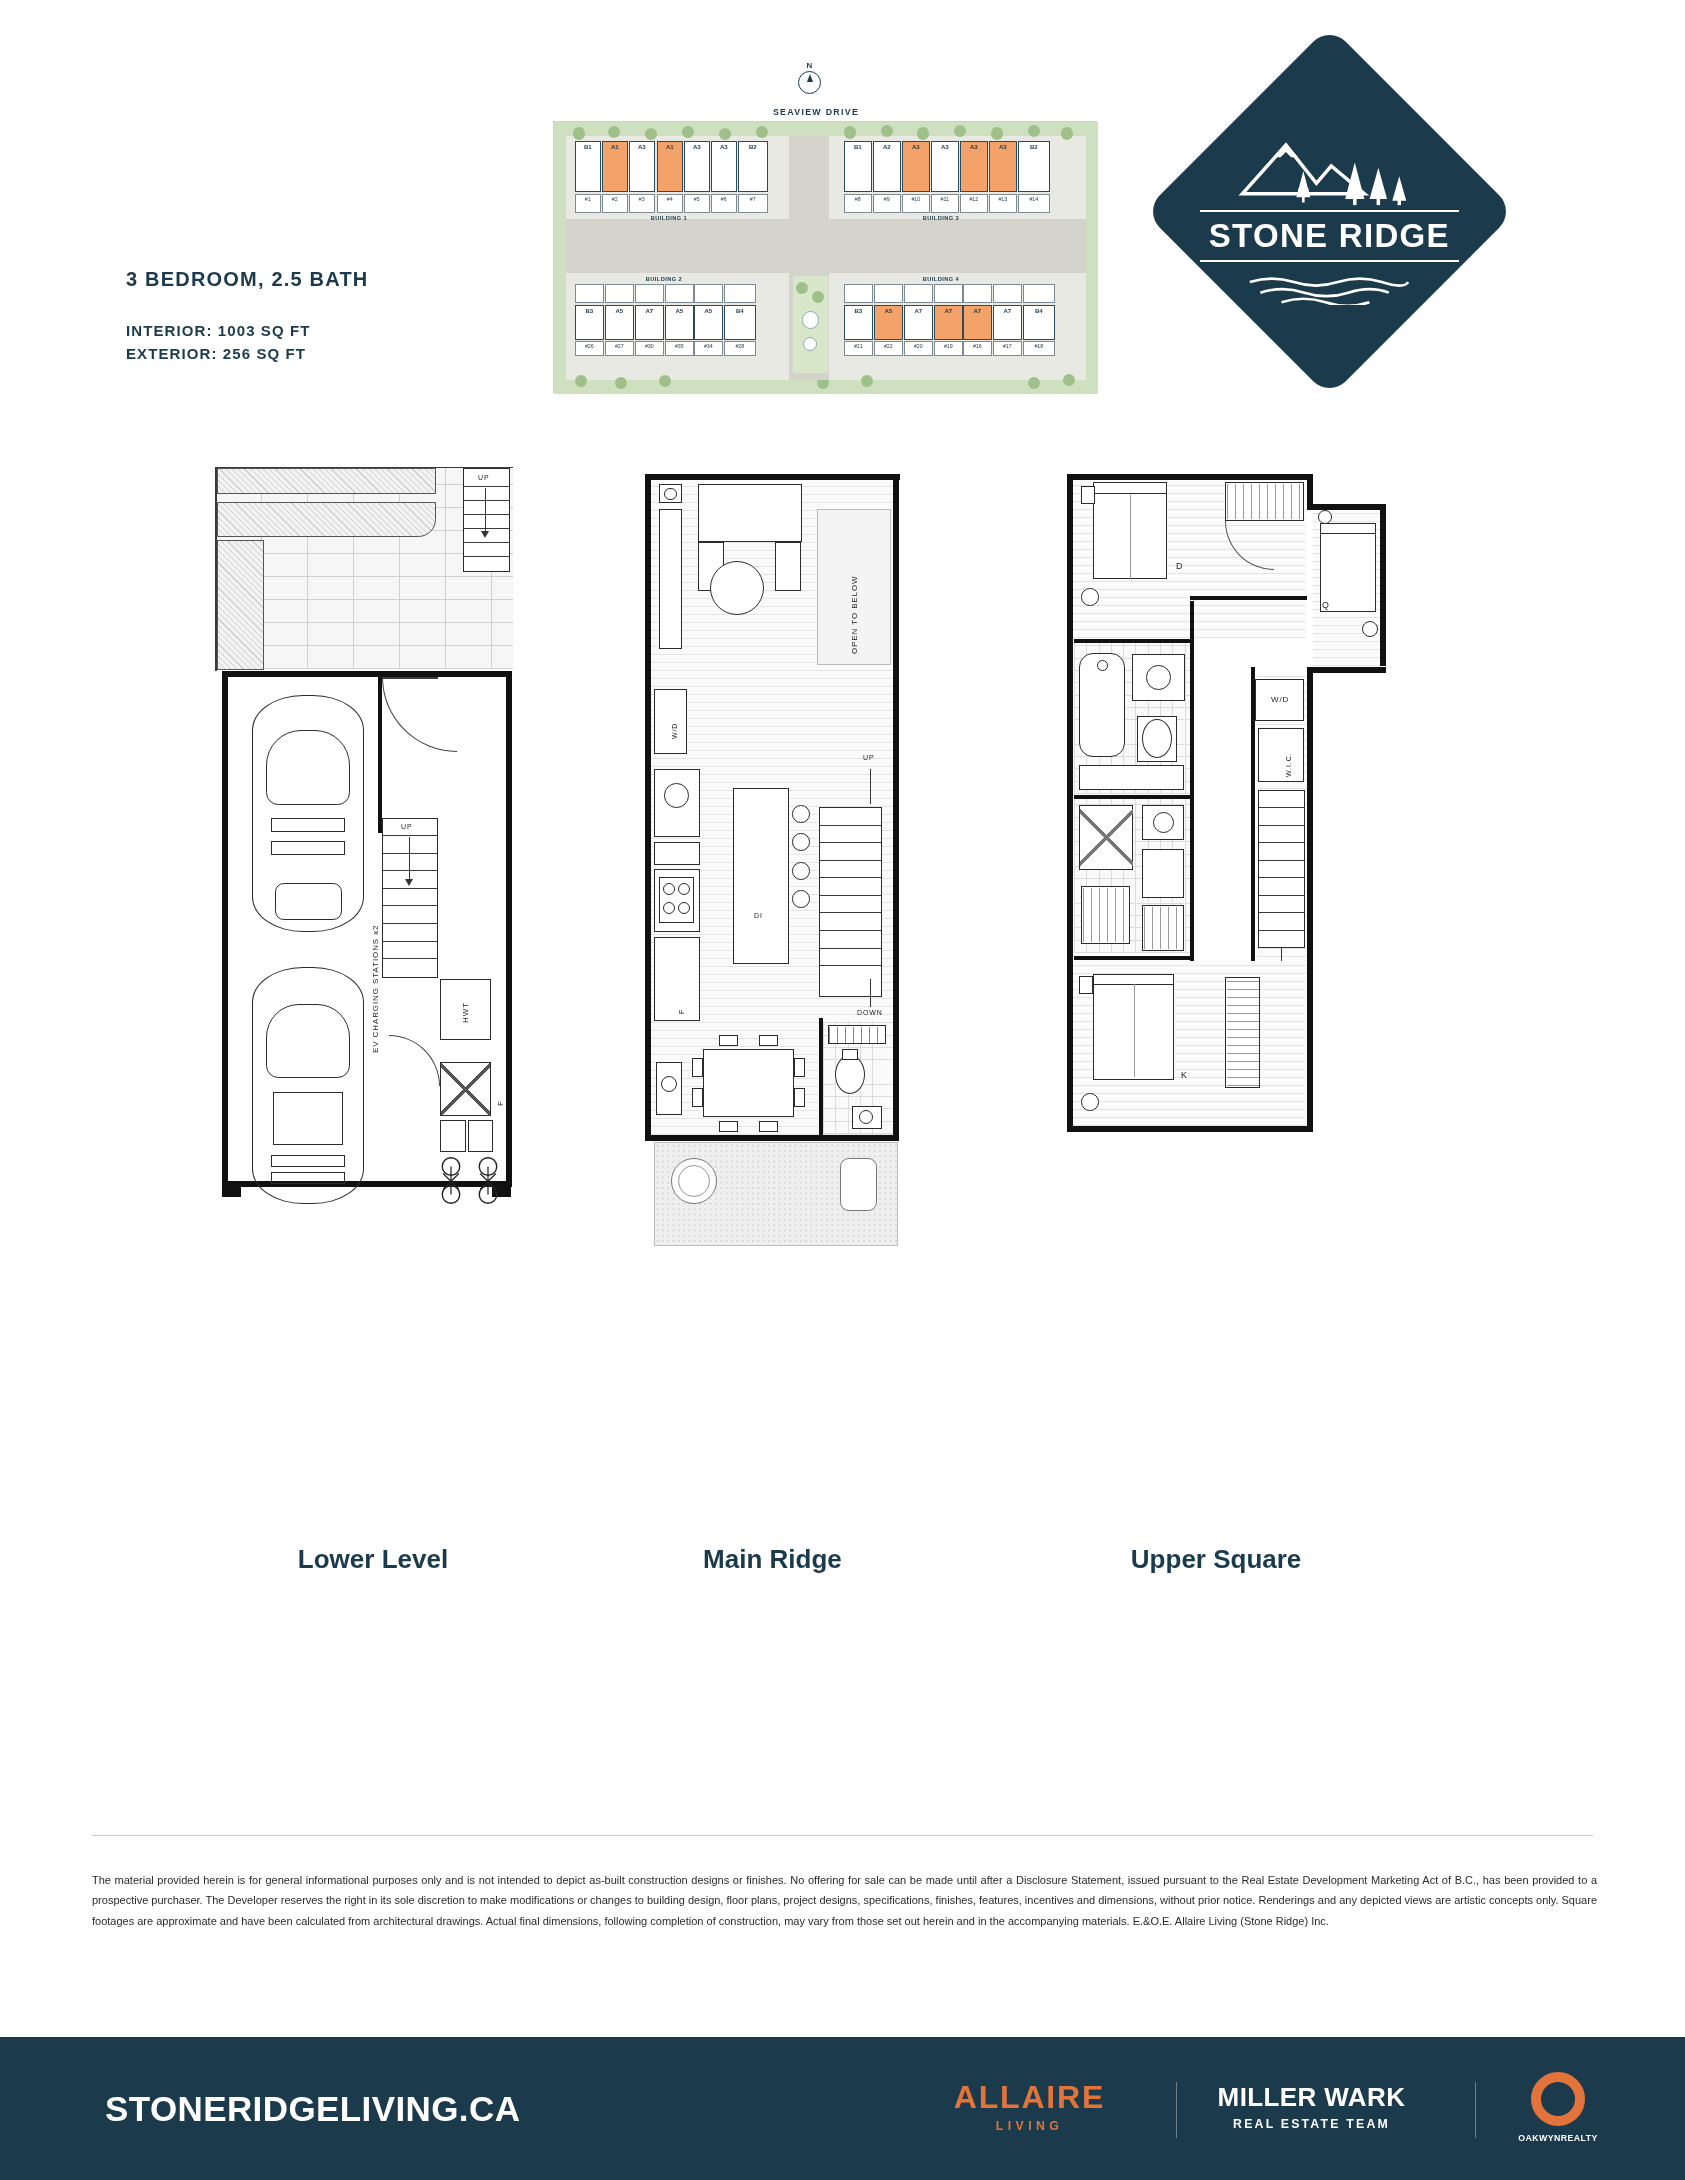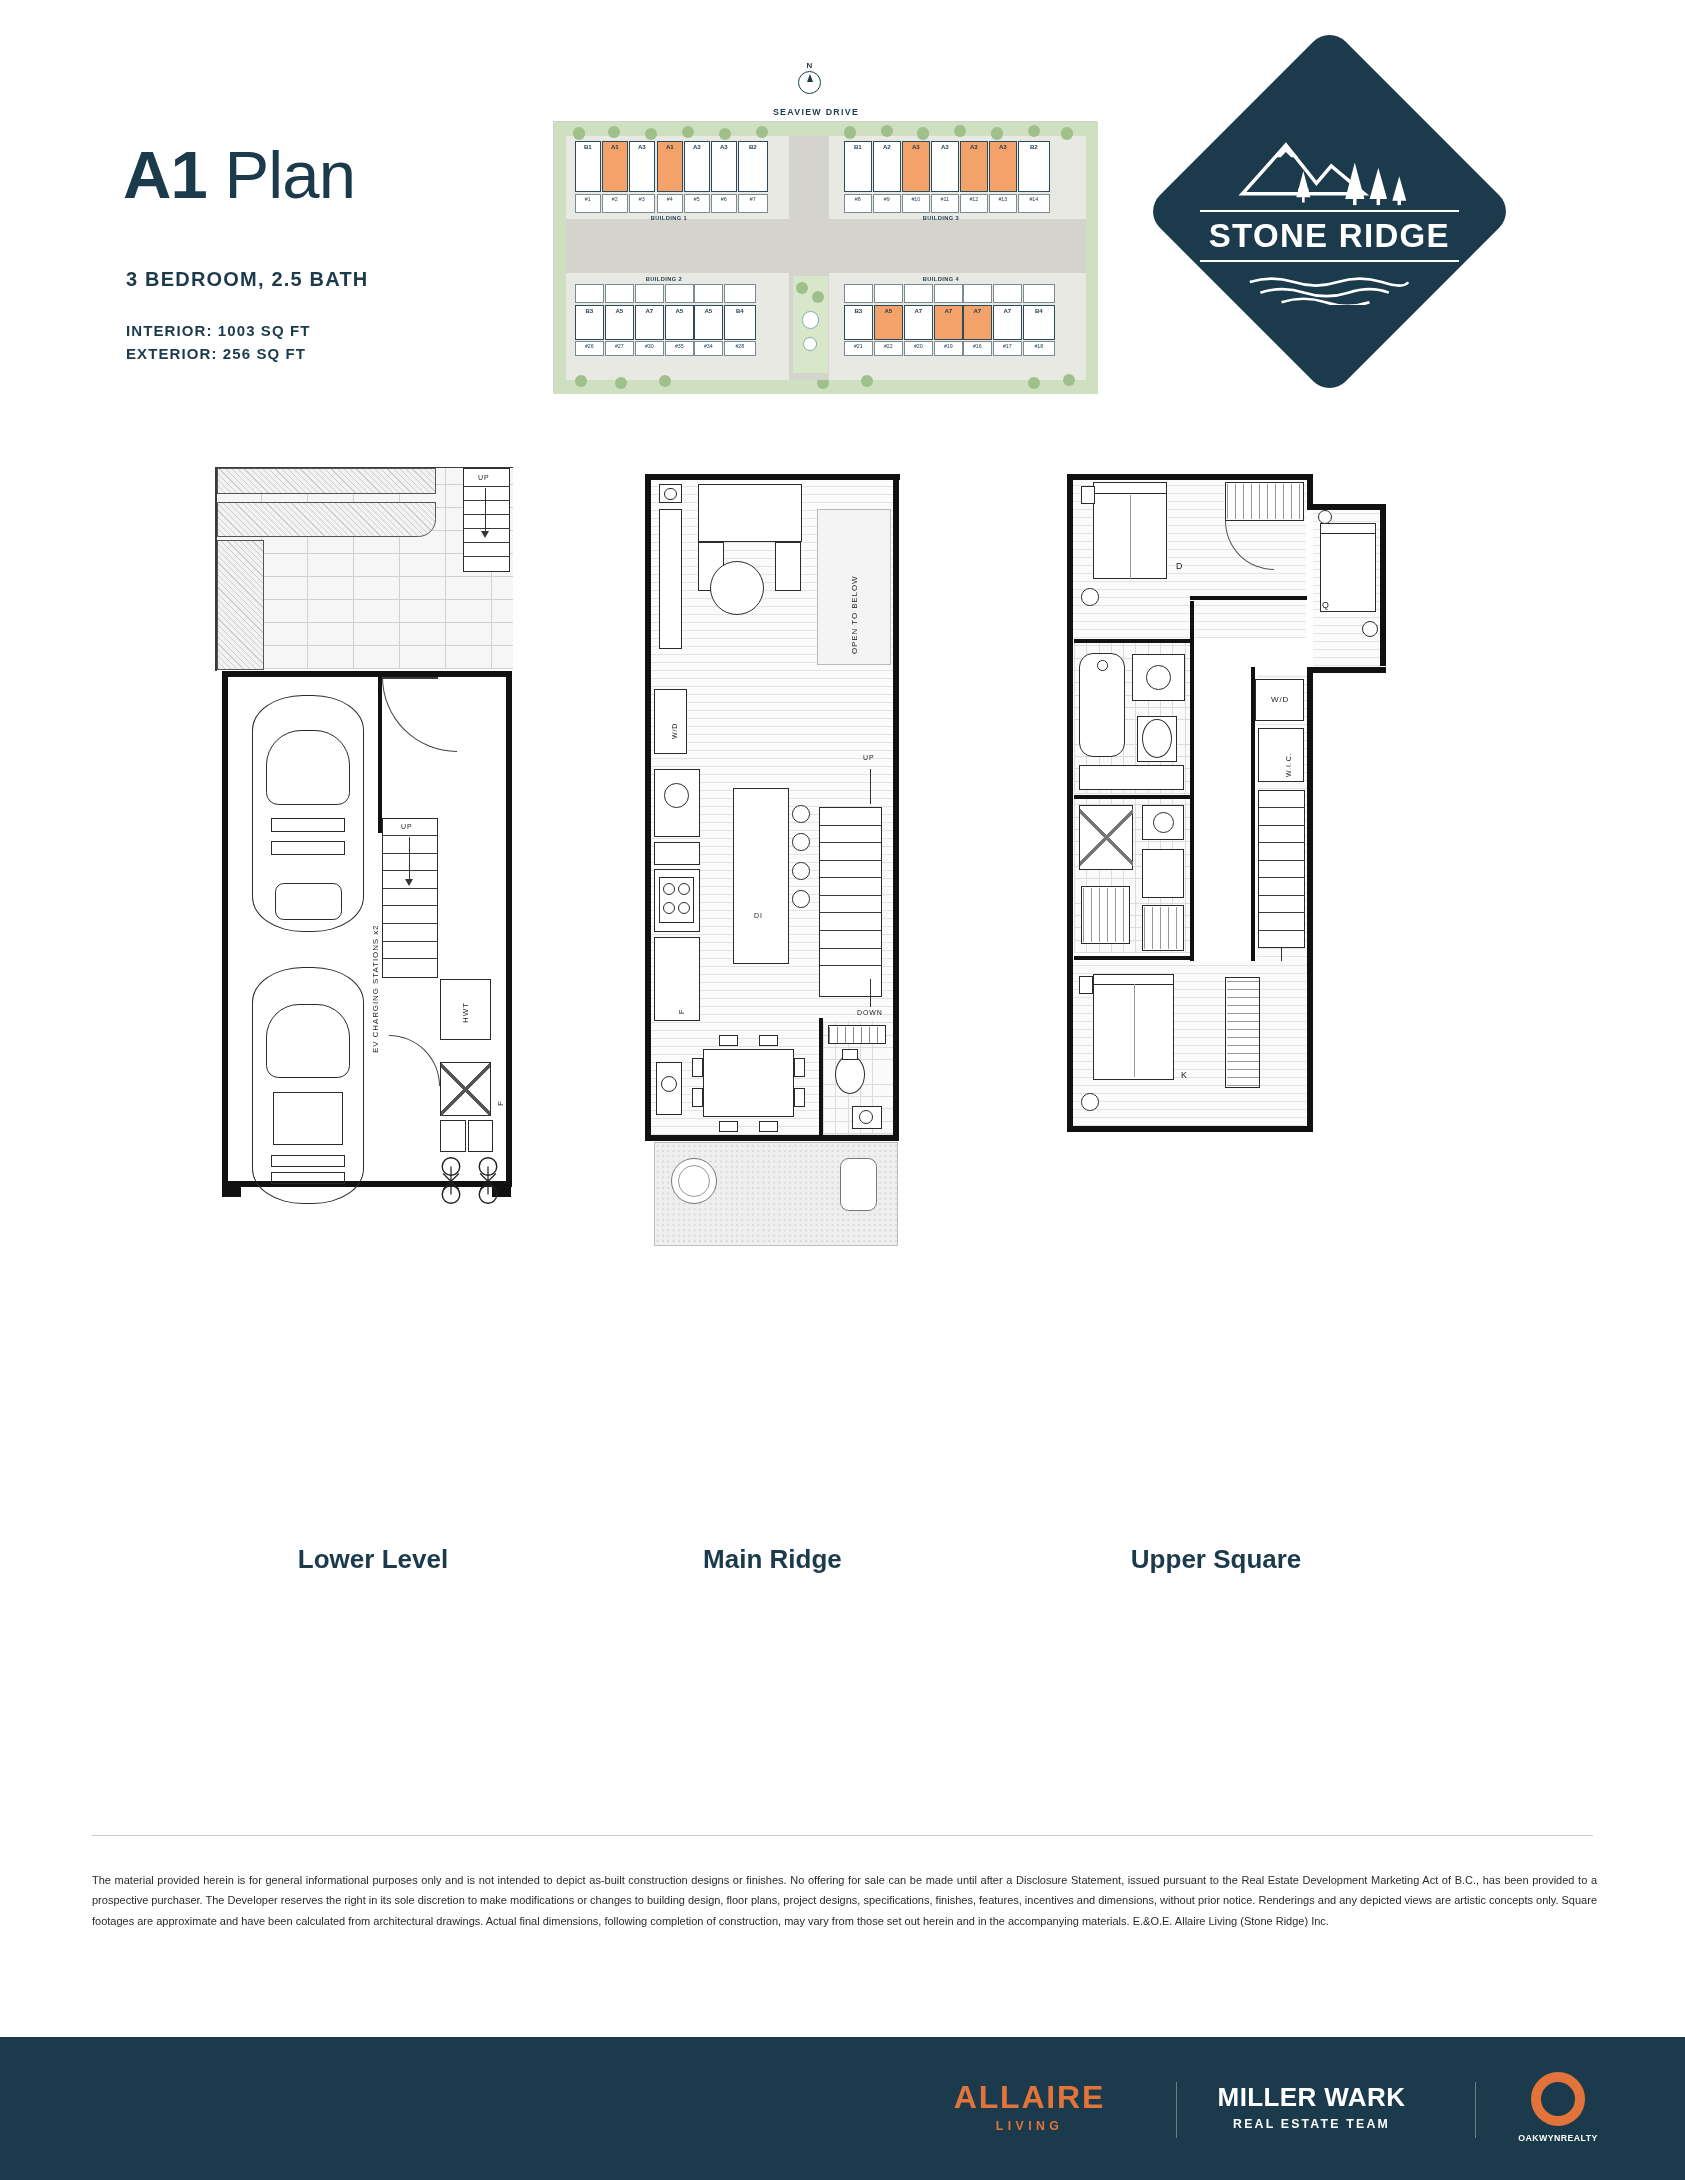--- a/index.html
+++ b/index.html
@@ -162,24 +162,20 @@
     width:54px;height:54px;border-radius:50%;border:10.5px solid #e2743b;margin:0 auto;
   }
   .brand-oak .sub { font-size:8.8px; font-weight:700; color:#ffffff; letter-spacing:0.4px; margin-top:7px; }
   .vsep { position:absolute; background:#ffffff; opacity:.35; }
 </style>
 </head>
 <body>
 
 <div class="page">
 
-  <div class="plan-title">
-    <span>A1</span>
-    <span class="thin">Plan</span>
-  </div>
   <div class="plan-sub">3 BEDROOM, 2.5 BATH</div>
   <div class="plan-spec">
     <div>INTERIOR:  1003 SQ FT</div>
     <div>EXTERIOR:  256 SQ FT</div>
   </div>
 
   <div class="sitemap">
     <div class="compass">
       <div class="n">N</div>
       <div class="ring"></div>
@@ -749,20 +745,21 @@
 
       <div class="lvl-label" style="left:17.6px;top:1088px;width:263px;">Upper Square</div>
     </div>
 
   </div>
 
   <div class="divider"></div>
   <div class="disclaimer">The material provided herein is for general informational purposes only and is not intended to depict as-built construction designs or finishes. No offering for sale can be made until after a Disclosure Statement, issued pursuant to the Real Estate Development Marketing Act of B.C., has been provided to a prospective purchaser. The Developer reserves the right in its sole discretion to make modifications or changes to building design, floor plans, project designs, specifications, finishes, features, incentives and dimensions, without prior notice. Renderings and any depicted views are artistic concepts only. Square footages are approximate and have been calculated from architectural drawings. Actual final dimensions, following completion of construction, may vary from those set out herein and in the accompanying materials. E.&amp;O.E. Allaire Living (Stone Ridge) Inc.</div>
 
   <div class="footer"></div>
+  <div class="footer-url">STONERIDGELIVING.CA</div>
 
   <div class="brand-allaire">
     <div class="main">ALLAIRE</div>
     <div class="sub">LIVING</div>
   </div>
 
   <div class="vsep" style="left:1176px;top:2082px;width:0.9px;height:56px;"></div>
 
   <div class="brand-mw">
     <div class="main">MILLER  WARK</div>

